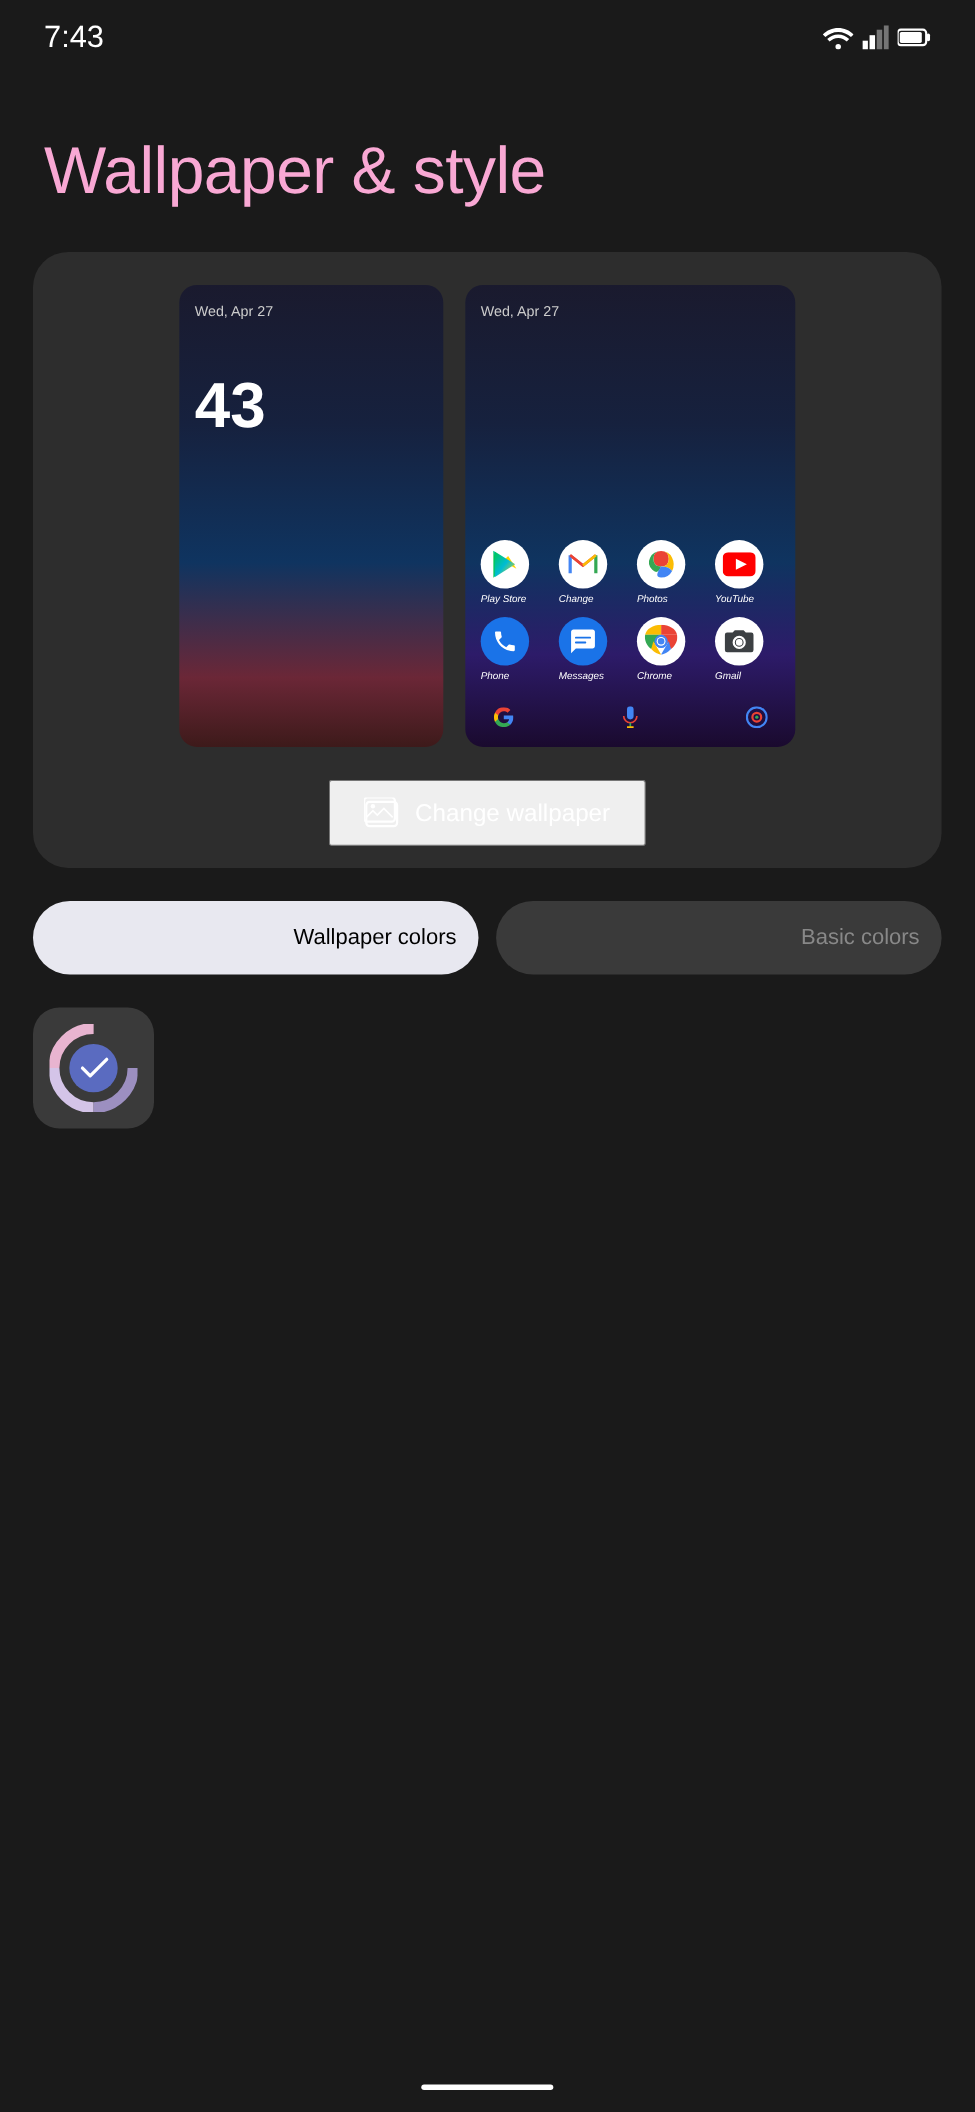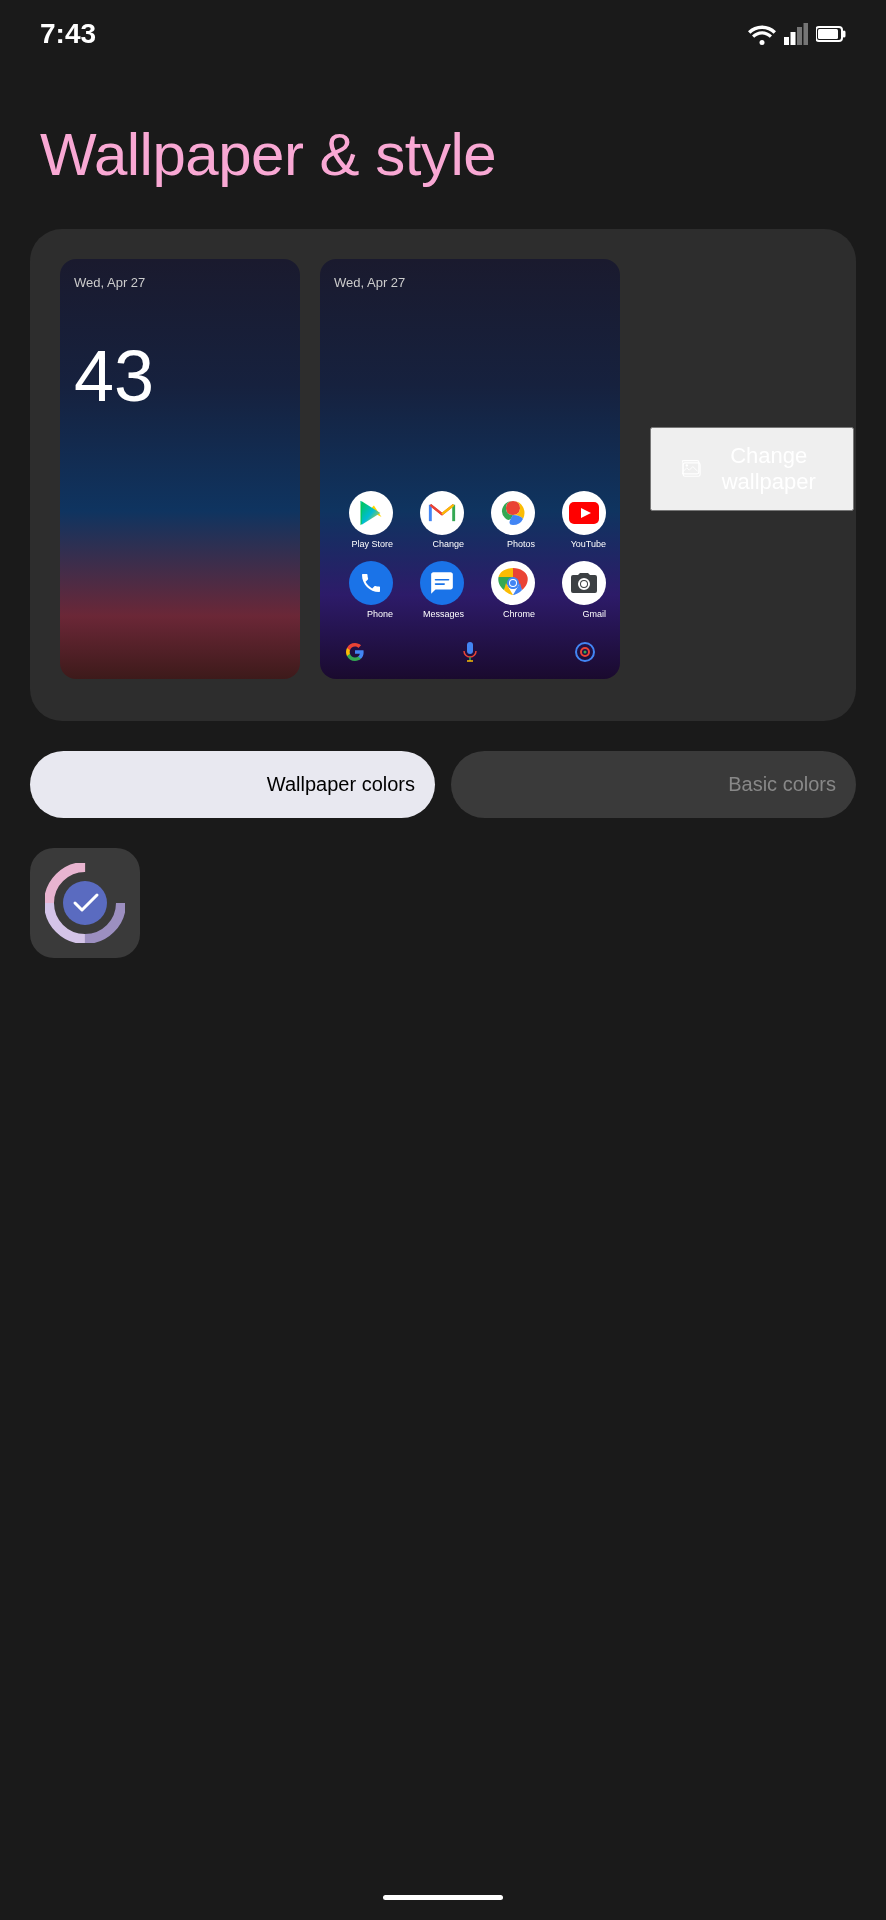--- a/index.html
+++ b/index.html
@@ -16,21 +16,21 @@
     
     .status-bar {
       display: flex;
       justify-content: space-between;
       align-items: center;
       padding: 18px 40px 10px 40px;
       height: 60px;
     }
     .status-time {
       font-size: 28px;
-      font-weight: 700;
+      font-weight: 400;
       color: #ffffff;
     }
     .status-icons {
       display: flex;
       align-items: center;
       gap: 8px;
     }
 
     
     .page-title {
@@ -39,23 +39,23 @@
       color: #f9a8d4;
       padding: 60px 40px 40px 40px;
       letter-spacing: -0.5px;
     }
 
     
     .preview-container {
       margin: 0 30px;
       background: #2d2d2d;
       border-radius: 32px;
-      padding: 30px 30px 42px 30px;
-      display: flex;
-      flex-direction: row;
+      padding: 30px 30px 20px 30px;
+      display: flex;
+      flex-direction: column;
       align-items: center;
       gap: 30px;
     }
 
     .phone-previews {
       display: flex;
       gap: 20px;
       width: 100%;
       justify-content: center;
     }
@@ -89,22 +89,22 @@
       align-items: flex-start;
       margin-top: 20px;
     }
     .lock-hour {
       font-size: 90px;
       font-weight: 300;
       line-height: 1;
       color: #ffffff;
     }
     .lock-minute {
-      font-size: 72px;
-      font-weight: 400;
+      font-size: 58px;
+      font-weight: 700;
       line-height: 1;
       color: #ffffff;
     }
 
     
     .home-screen-preview {
       width: 300px;
       height: 420px;
       background: linear-gradient(180deg, #1a1a2e 0%, #16213e 30%, #0f3460 60%, #2d1b69 80%, #1a0a2e 100%);
       border-radius: 16px;
@@ -121,22 +121,23 @@
     }
     .app-grid {
       display: grid;
       grid-template-columns: repeat(4, 1fr);
       gap: 12px;
       margin-bottom: 12px;
     }
     .app-icon-container {
       display: flex;
       flex-direction: column;
-      align-items: flex-end;
+      align-items: flex-start;
       gap: 4px;
+      font-style: italic;
     }
     .app-icon {
       width: 44px;
       height: 44px;
       border-radius: 50%;
       display: flex;
       align-items: center;
       justify-content: center;
       font-size: 20px;
       position: relative;

